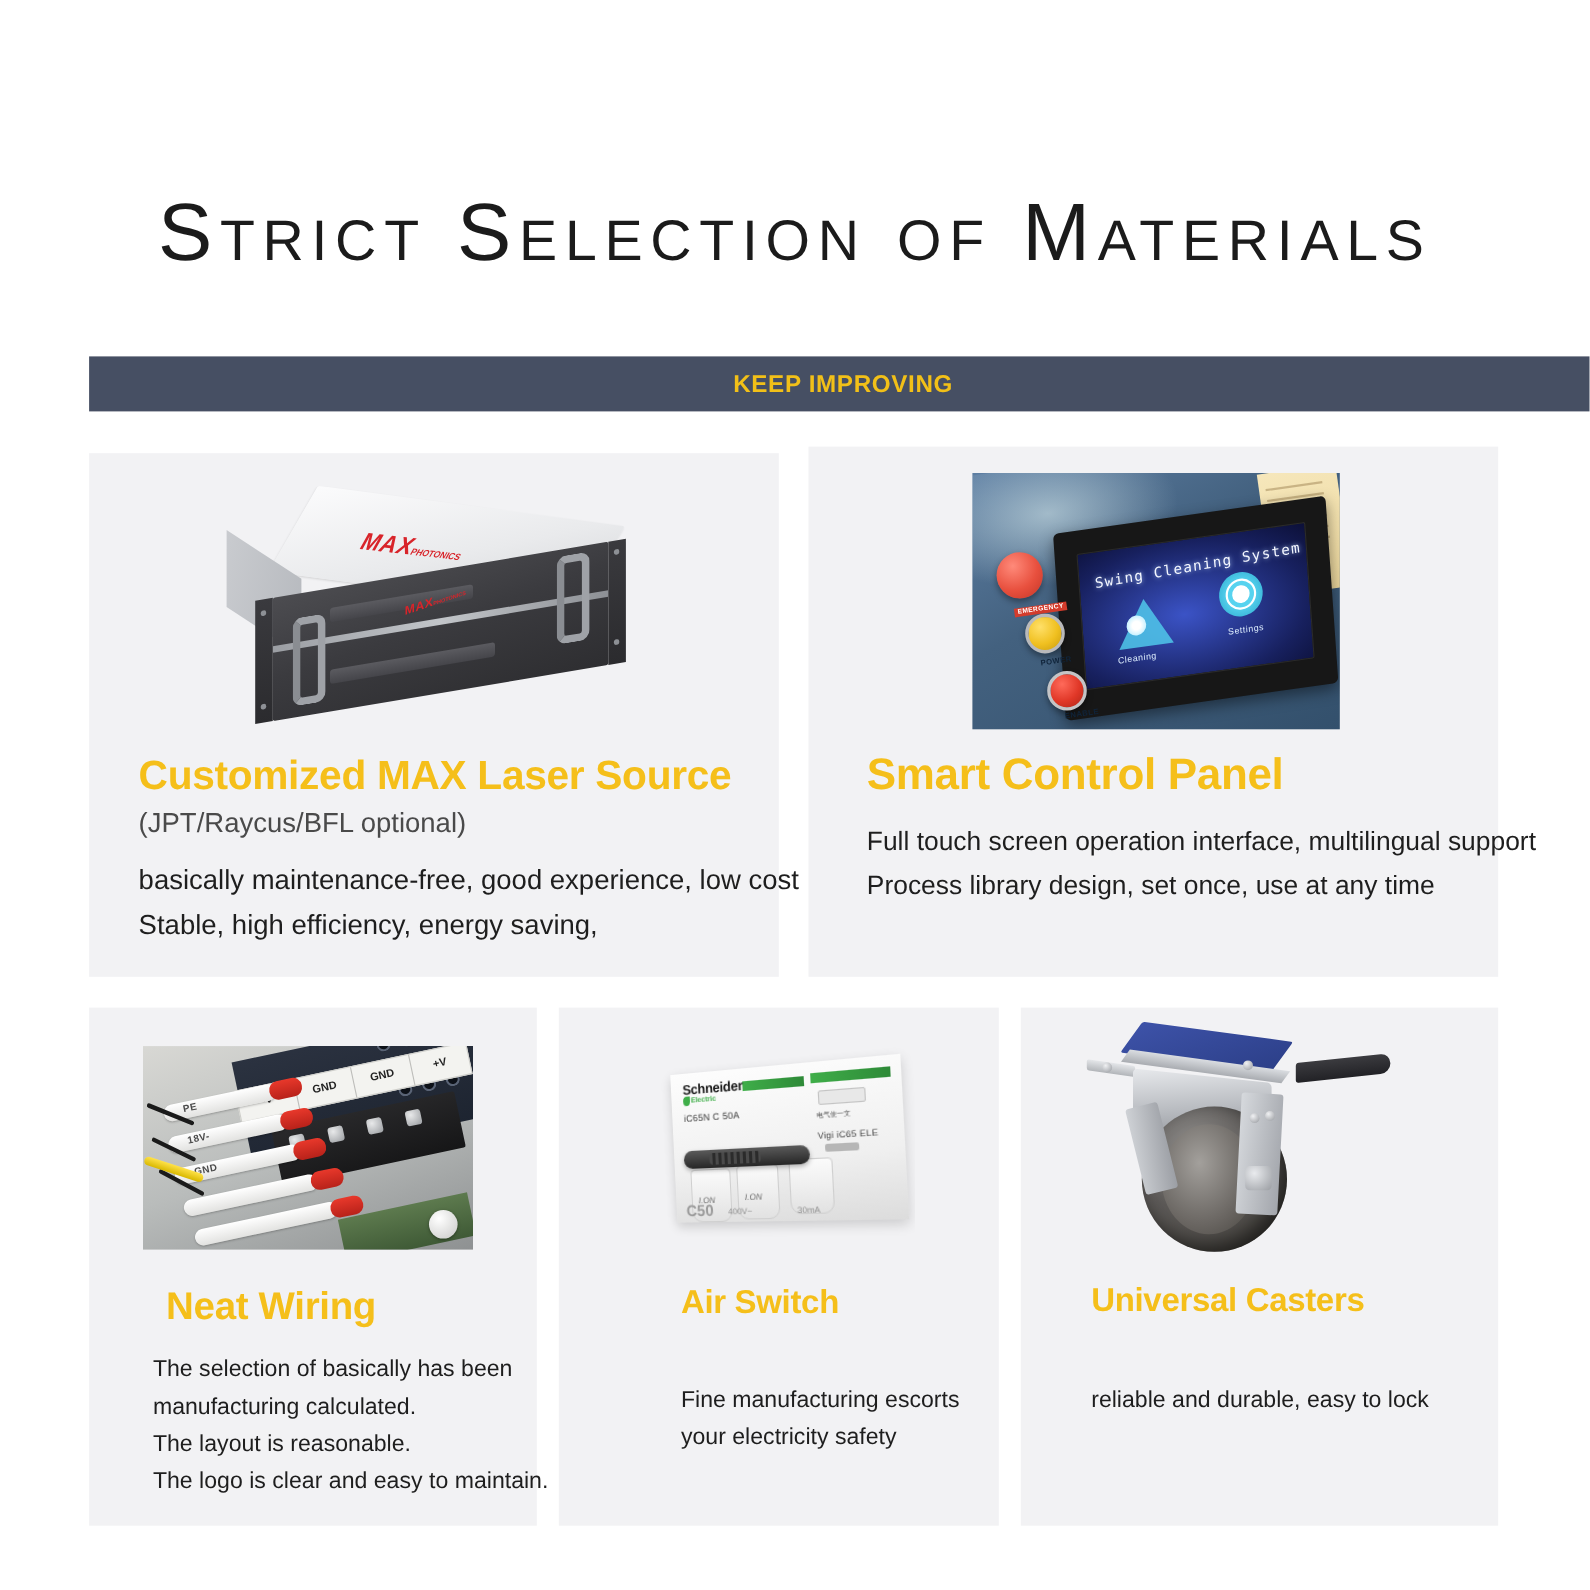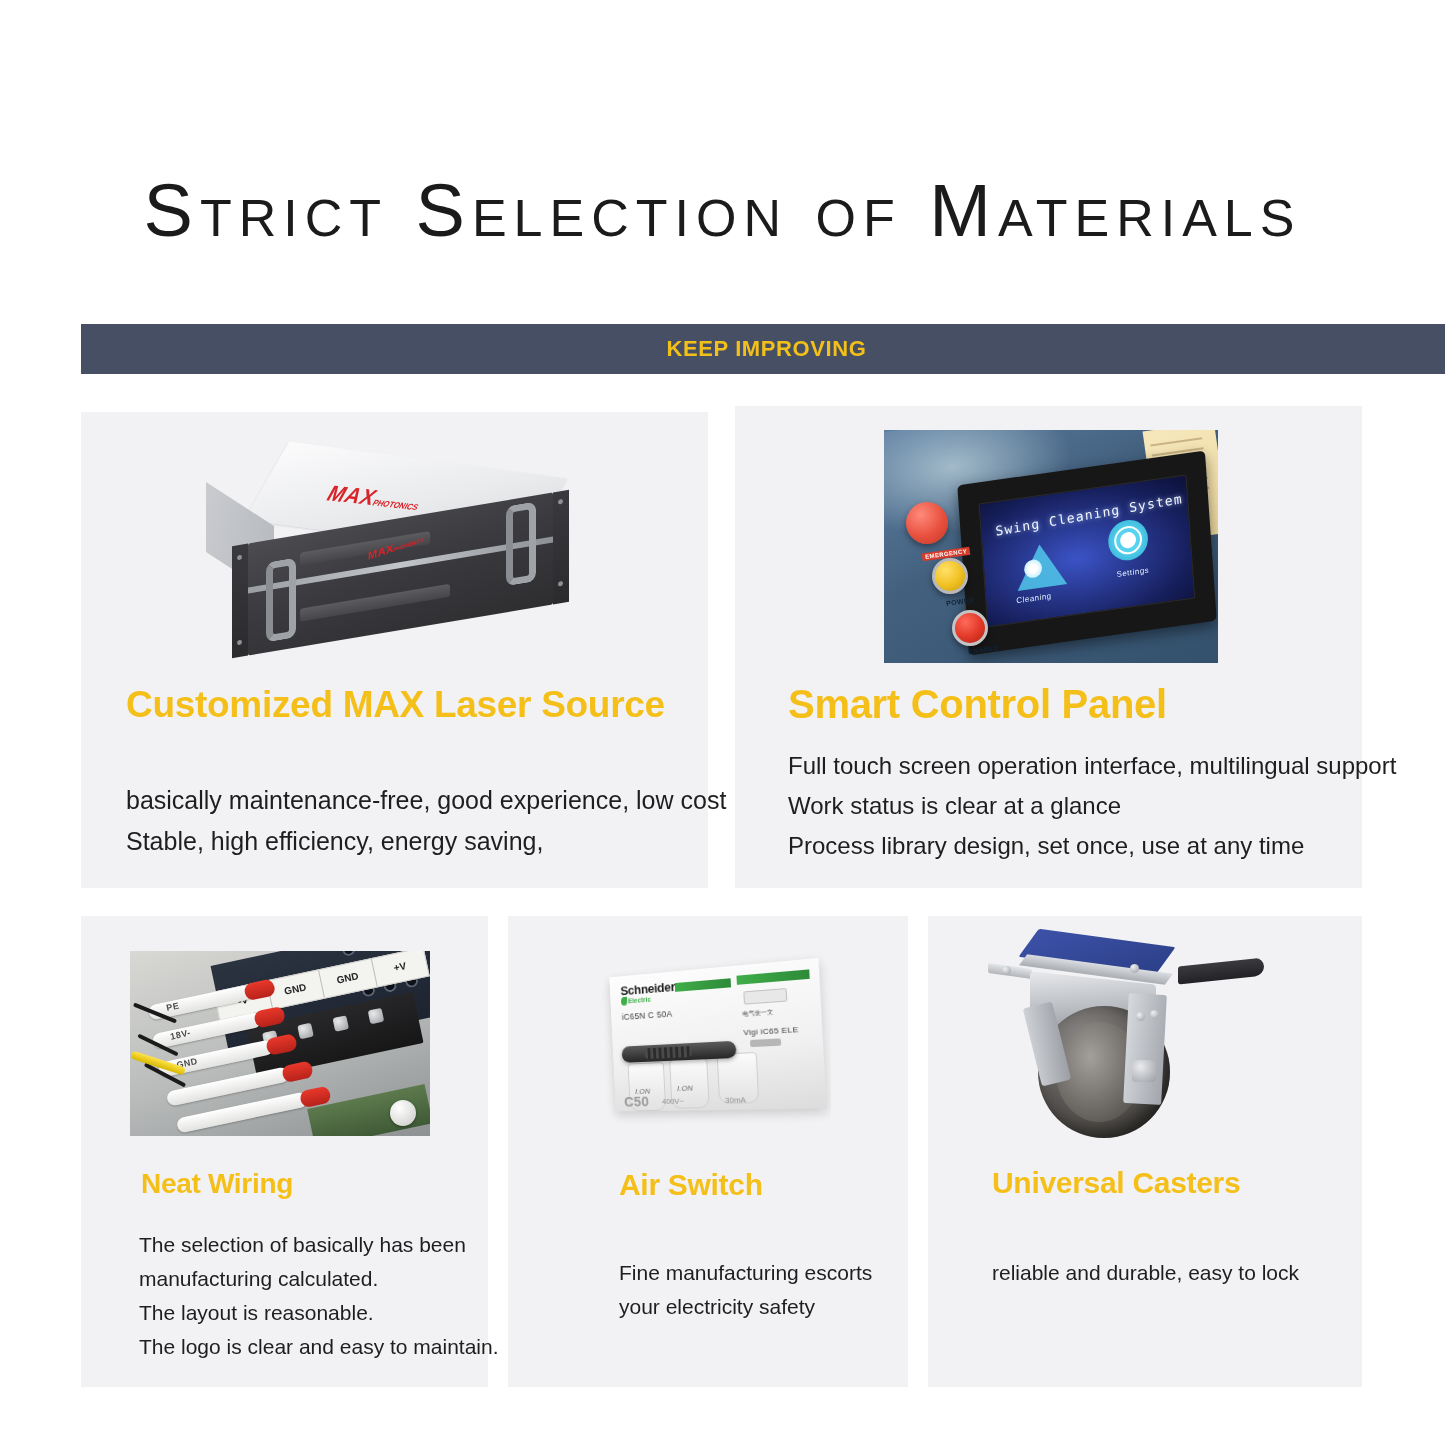--- a/index.html
+++ b/index.html
@@ -88,21 +88,21 @@
   
   .t1-title { left: 45px;  top: 272px; font-size: 37px; }
   .t1-sub   { left: 45px;  top: 322px; font-size: 25px; color: #4a4a4a; }
   .t1-body  { left: 45px;  top: 368px; font-size: 25px; line-height: 41px; }
 
   
   .t2-title { left: 53px;  top: 276px; font-size: 40px; }
   .t2-body  { left: 53px;  top: 340px; font-size: 24px; line-height: 40px; }
 
   
-  .b1-title { left: 60px;  top: 252px; font-size: 28px; text-align: center; }
+  .b1-title { left: 70px;  top: 252px; font-size: 35px; text-align: center; }
   .b1-body  { left: 58px;  top: 312px; font-size: 21px; line-height: 34px; }
 
   .b2-title { left: 111px; top: 252px; font-size: 30px; }
   .b2-body  { left: 111px; top: 340px; font-size: 21px; line-height: 34px; }
 
   .b3-title { left: 64px;  top: 250px; font-size: 30px; }
   .b3-body  { left: 64px;  top: 340px; font-size: 21px; line-height: 34px; }
 
   
   .photo {
@@ -529,20 +529,21 @@
       </div>
       <div class="ls-handle h-left"></div>
       <div class="ls-handle h-right"></div>
       <div class="ls-logo-front">
         <span>MAX</span><span class="small">PHOTONICS</span>
       </div>
     </div>
   </div>
 
   <div class="card-title t1-title">Customized MAX Laser Source</div>
+  <div class="card-sub t1-sub">(JPT/Raycus/BFL optional)</div>
   <div class="card-body t1-body">
     <div>basically maintenance-free, good experience, low cost</div>
     <div>Stable, high efficiency, energy saving,</div>
   </div>
 </div>
 
 <div class="card card-top-right">
 
   <div class="photo photo-panel">
     <div class="cp-texture"></div>
@@ -573,21 +574,20 @@
     <div class="cp-tag cp-tag-emg">EMERGENCY</div>
     <div class="cp-btn cp-btn-power"></div>
     <div class="cp-tag cp-tag-pow">POWER</div>
     <div class="cp-btn cp-btn-enable"></div>
     <div class="cp-tag cp-tag-enb">ENABLE</div>
   </div>
 
   <div class="card-title t2-title">Smart Control Panel</div>
   <div class="card-body t2-body">
     <div>Full touch screen operation interface, multilingual support</div>
-    <div>Work status is clear at a glance</div>
     <div>Process library design, set once, use at any time</div>
   </div>
 </div>
 
 <div class="card card-bot-1">
 
   <div class="photo photo-wire">
     <div class="wr-psu">
       <div class="wr-holes">
         <div class="wr-hole" style="left:0;top:0;"></div>

